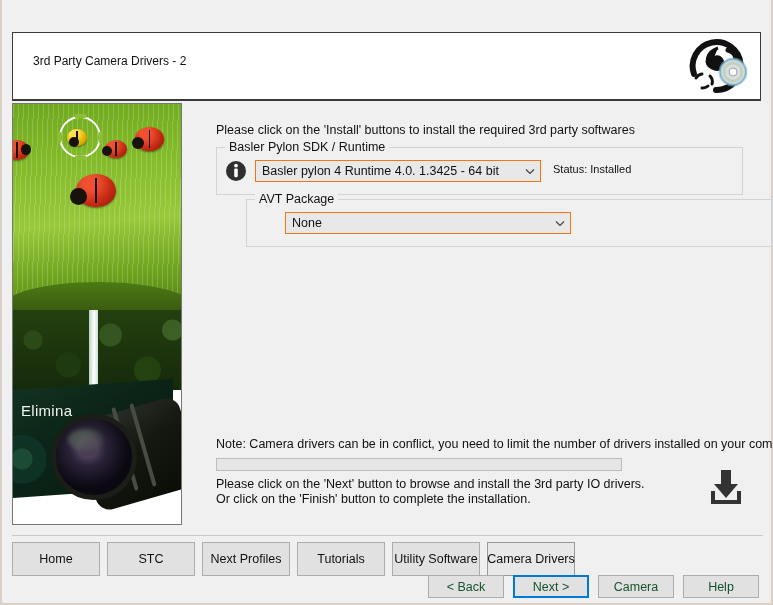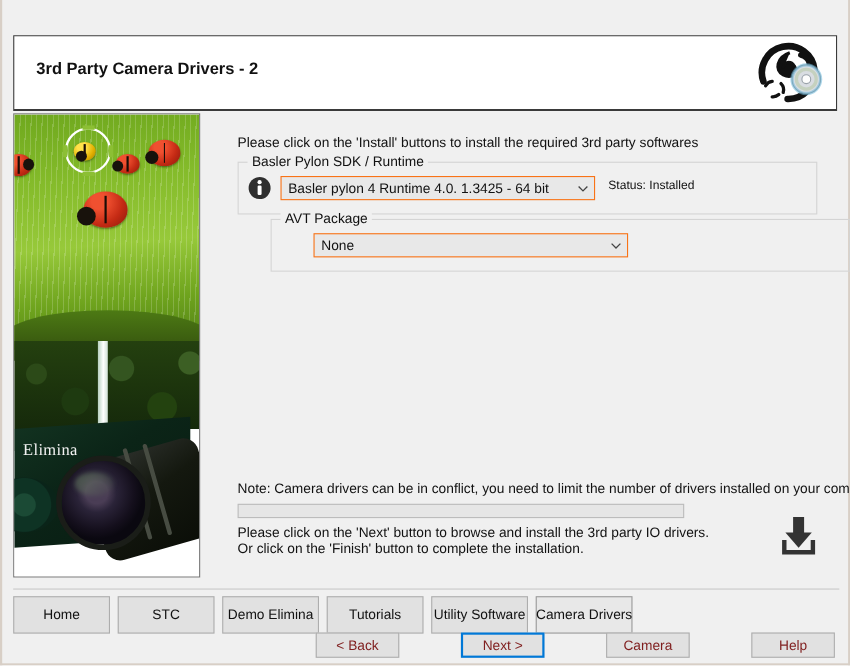--- a/index.html
+++ b/index.html
@@ -44,21 +44,21 @@
   
   #header-panel {
     position: absolute; left: 10px; top: 32px;
     width: 749px; height: 69px;
     background: #ffffff;
     border: 1px solid #3a3a3a;
     border-bottom-width: 2px;
   }
   #header-title {
     position: absolute; left: 20px; top: 21px;
-    font-size: 15px; font-weight: bold; color: #111111;
+    font-size: 12px; font-weight: normal; color: #111111;
     white-space: nowrap;
   }
   #header-logo {
     position: absolute; right: 10px; top: 5px;
     width: 62px; height: 58px;
   }
 
   
   #image-panel {
     position: absolute; left: 10px; top: 103px;
@@ -98,21 +98,21 @@
     background: #ffffff;
   }
   .img-box {
     position: absolute; left: 0px; top: 286px; width: 160px; height: 108px;
     background: linear-gradient(150deg, #123220 0%, #0b2417 40%, #081c12 100%);
     transform: skewY(-4deg);
     transform-origin: left top;
   }
   .img-box-label {
     position: absolute; left: 8px; top: 298px;
-    font-family: Liberation Serif, serif;
+    font-family: Liberation Sans, sans-serif;
     font-size: 15px; color: #f2f2f2;
     letter-spacing: 0.3px;
   }
   .img-disc {
     position: absolute; left: -22px; top: 330px; width: 62px; height: 50px;
     border-radius: 50%;
     background: radial-gradient(circle at 50% 50%, #1b4a35 0 10px, #0e3324 11px 24px, #0a2419 25px);
   }
   .img-lens {
     position: absolute; left: 36px; top: 296px; width: 135px; height: 108px;
@@ -283,24 +283,23 @@
 
   #actionbar {
     position: absolute; right: 12px; top: 575px;
     display: flex; gap: 9px;
   }
   .actbtn {
     width: 76px; height: 23px;
     background: #e1e1e1;
     border: 1px solid #adadad;
     display: flex; align-items: center; justify-content: center;
-    font-size: 12.5px; color: #7f1d1d;
+    font-size: 12.5px; color: #14532d;
     white-space: nowrap;
     cursor: default;
-    margin-left: 47px;
   }
   .actbtn.focused {
     border: 2px solid #0078d7;
     background: #e1e1e1;
   }
 </style>
 </head>
 <body>
 
 <div id="window">
@@ -422,21 +421,21 @@
   <div id="separator"></div>
 
   <div id="navbar">
     <div class="navbtn" style="width:88px;">
       <span>Home</span>
     </div>
     <div class="navbtn" style="width:88px;">
       <span>STC</span>
     </div>
     <div class="navbtn" style="width:88px;">
-      <span>Demo Elimina</span>
+      <span>Next Profiles</span>
     </div>
     <div class="navbtn" style="width:88px;">
       <span>Tutorials</span>
     </div>
     <div class="navbtn" style="width:88px;">
       <span>Utility Software</span>
     </div>
     <div class="navbtn active" style="width:88px;">
       <span>Camera Drivers</span>
     </div>

